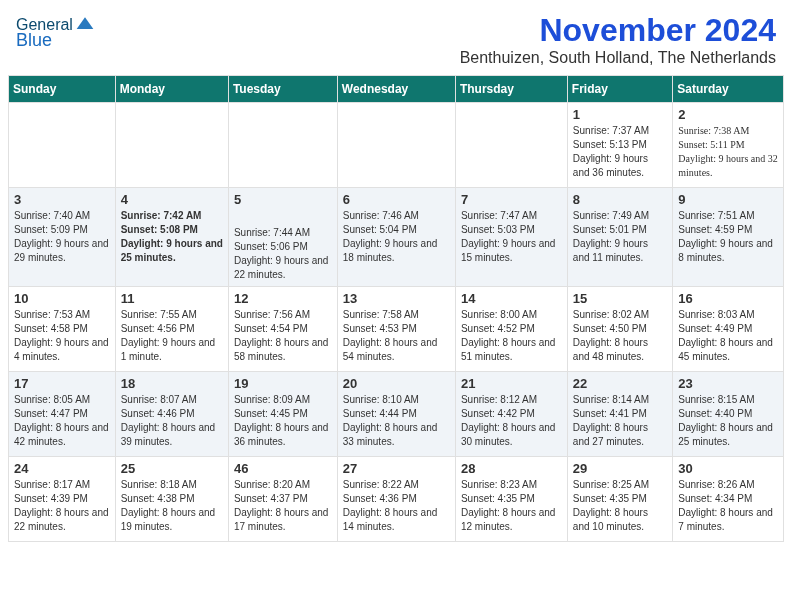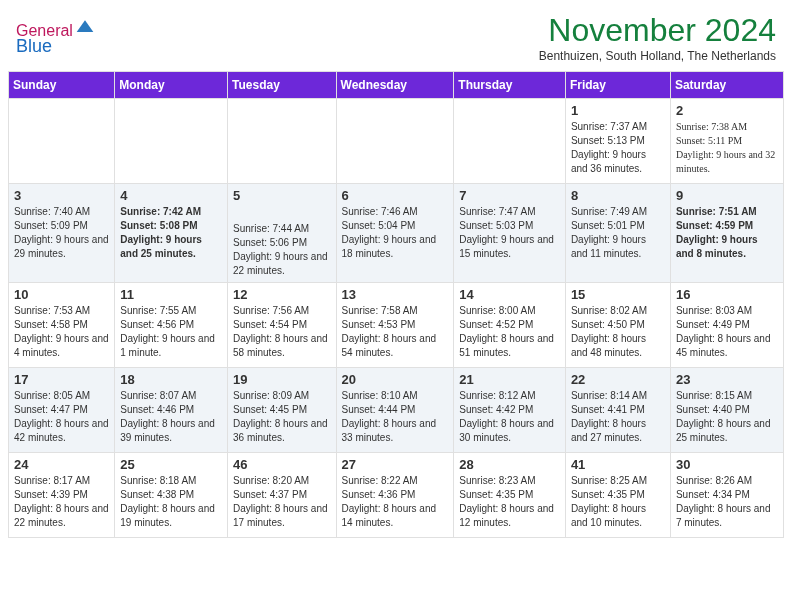--- a/index.html
+++ b/index.html
@@ -10,56 +10,56 @@
       align-items: flex-start;
       padding: 12px 16px 8px 16px;
     }
     
     .logo {
       display: flex;
       align-items: center;
       margin-top: 4px;
     }
     
-    .logo-general { color: #be185d; margin-top: 6px; }
+    .logo-general { color: #0c4a6e; }
     .logo-blue { color: #1a6bbf; }
     
     .logo-icon {
       width: 20px;
       height: 20px;
       margin-left: 2px;
       margin-top: -2px;
     }
     
     .title-area {
       flex: 1;
       text-align: right;
     }
     
     .month-title {
       font-size: 32px;
-      font-weight: normal;
-      color: #15803d;
+      font-weight: bold;
+      color: #1d4ed8;
     }
     
     .location-title {
-      font-size: 12px;
+      font-size: 16px;
       color: #333;
       font-weight: normal;
     }
     
     .calendar {
       width: 100%;
       border-collapse: collapse;
       margin: 0;
       padding: 0 8px 8px 8px;
     }
     
     .calendar th {
-      background-color: #6d28d9;
+      background-color: #0f766e;
       color: #fff;
       font-size: 12px;
       font-weight: bold;
       padding: 6px 4px;
       text-align: left;
       border: 1px solid #e0e0e0;
       margin-top: 48px;
     }
     
     .calendar td {
@@ -191,21 +191,21 @@
 Daylight: 9 hours and 15 minutes.</div>
           </td>
           <td>
             <span class="day-num">8</span>
             <div class="day-info" style="white-space: pre-line;">Sunrise: 7:49 AM
 Sunset: 5:01 PM
 Daylight: 9 hours and 11 minutes.</div>
           </td>
           <td>
             <span class="day-num">9</span>
-            <div class="day-info" style="white-space: pre-line; font-weight: bold;">Sunrise: 7:51 AM
+            <div class="day-info" style="white-space: pre-line;">Sunrise: 7:51 AM
 Sunset: 4:59 PM
 Daylight: 9 hours and 8 minutes.</div>
           </td>
         </tr>
         <tr>
           <td>
             <span class="day-num">10</span>
             <div class="day-info" style="white-space: pre-line;">Sunrise: 7:53 AM
 Sunset: 4:58 PM
 Daylight: 9 hours and 4 minutes.</div>
@@ -316,21 +316,21 @@
 Sunset: 4:36 PM
 Daylight: 8 hours and 14 minutes.</div>
           </td>
           <td>
             <span class="day-num">28</span>
             <div class="day-info" style="white-space: pre-line;">Sunrise: 8:23 AM
 Sunset: 4:35 PM
 Daylight: 8 hours and 12 minutes.</div>
           </td>
           <td>
-            <span class="day-num">41</span>
+            <span class="day-num">29</span>
             <div class="day-info" style="white-space: pre-line;">Sunrise: 8:25 AM
 Sunset: 4:35 PM
 Daylight: 8 hours and 10 minutes.</div>
           </td>
           <td>
             <span class="day-num">30</span>
             <div class="day-info" style="white-space: pre-line;">Sunrise: 8:26 AM
 Sunset: 4:34 PM
 Daylight: 8 hours and 7 minutes.</div>
           </td>

